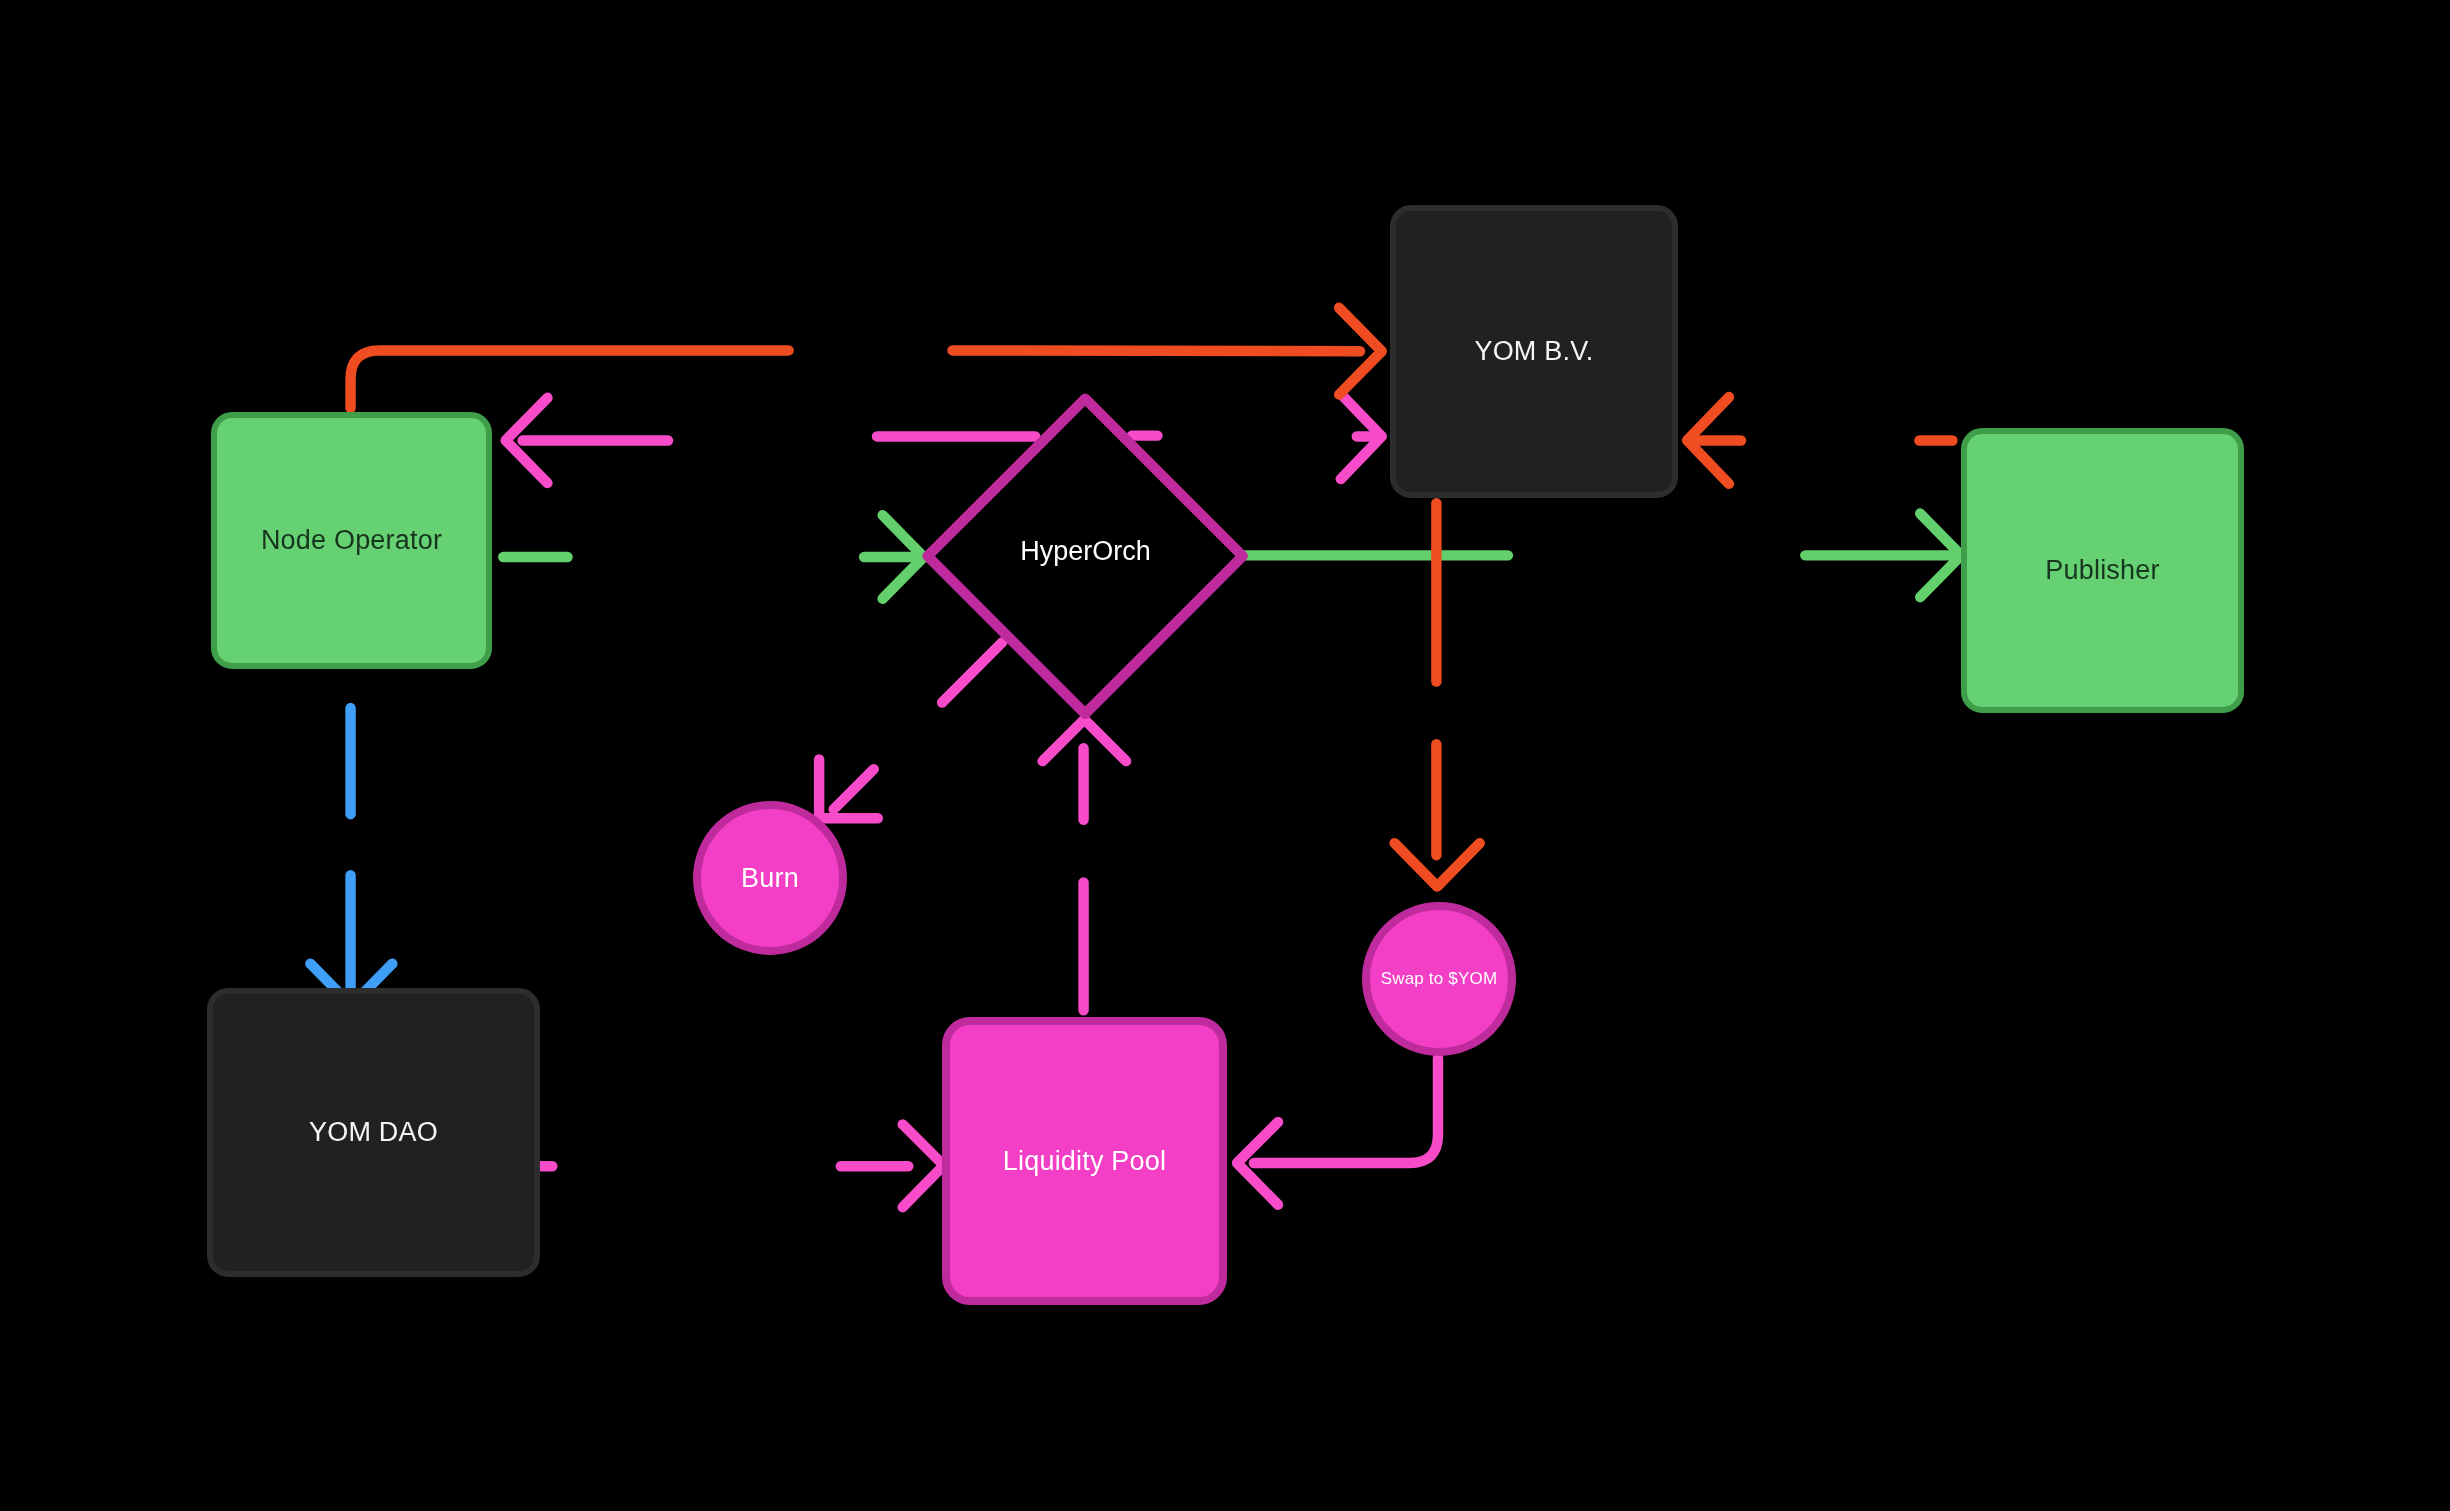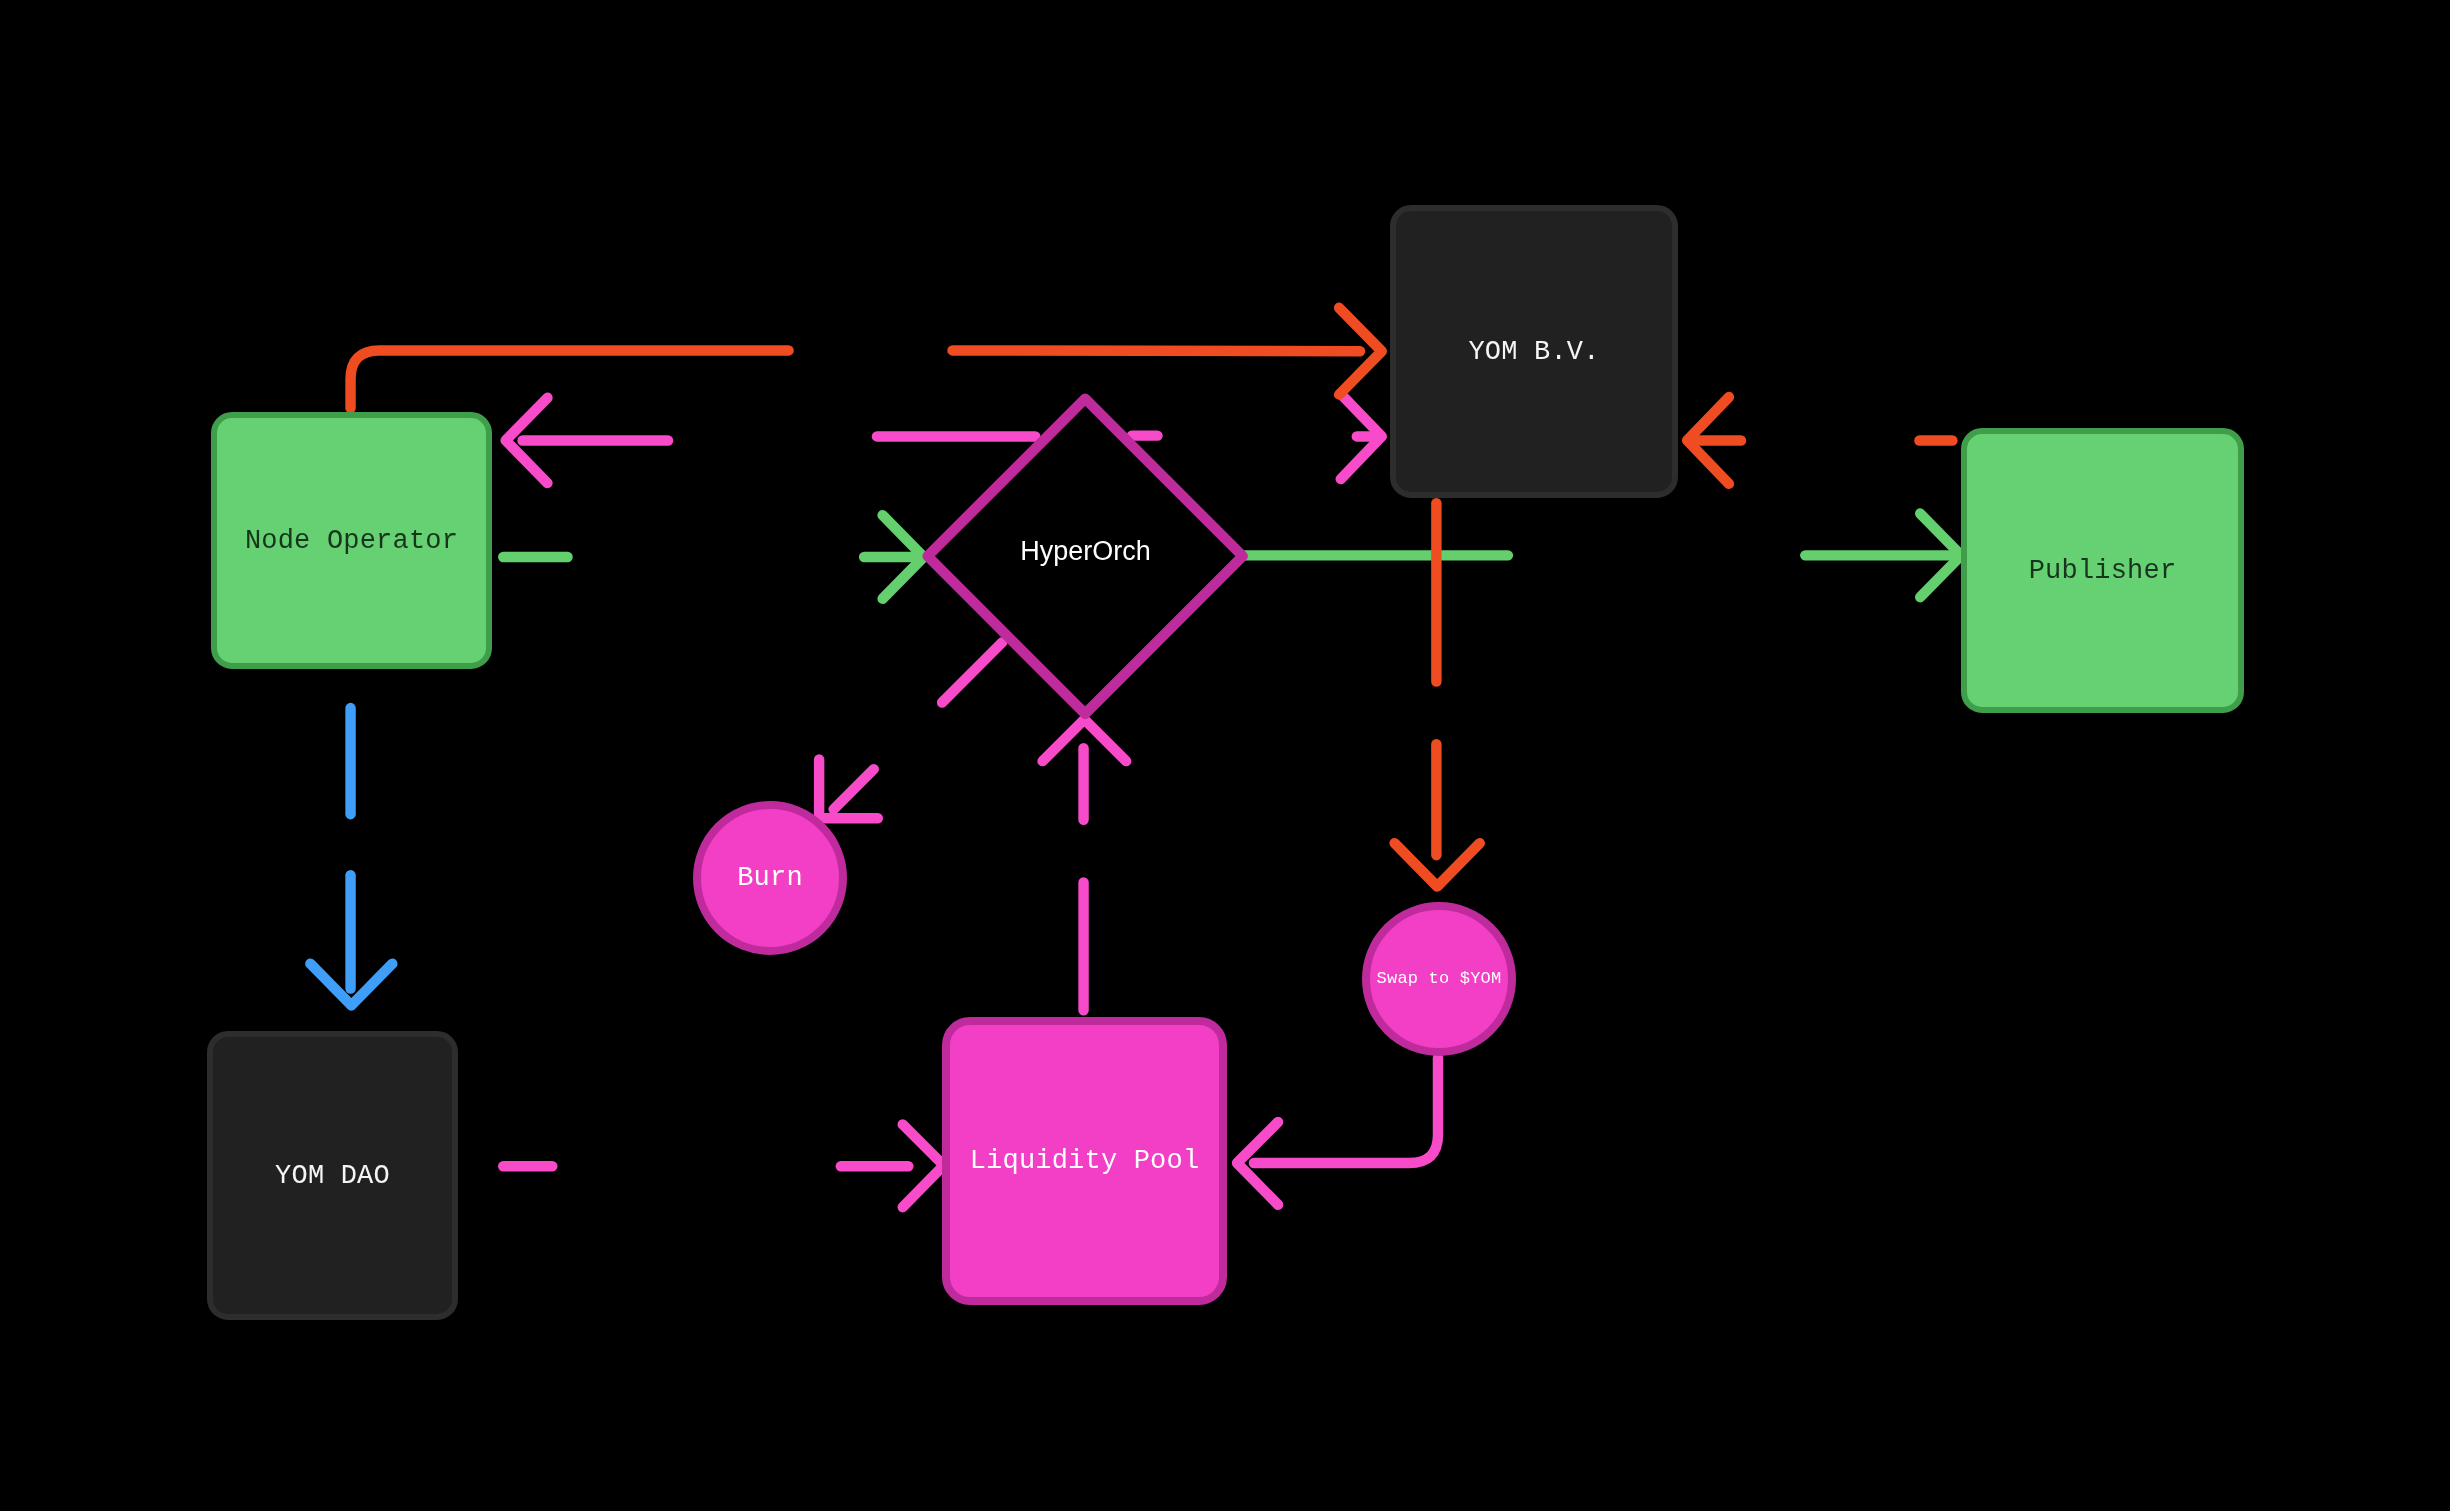--- a/index.html
+++ b/index.html
@@ -12,21 +12,20 @@
   }
   .edges{position:absolute;left:0;top:0;}
   .edges path{fill:none;stroke-width:13;stroke-linecap:round;stroke-linejoin:round;}
   .node{
     position:absolute;
     display:flex;align-items:center;justify-content:center;
     box-sizing:border-box;
     text-align:center;
     font-size:27px;
     letter-spacing:0.2px;
-    font-family:Liberation Mono, monospace;
   }
   .node.rect{border-radius:21px;border:6.4px solid transparent;}
   .node.green{background:#66d173;border-color:#3e9e4a;color:#17351d;}
   .node.dark{background:#212121;border-color:#2d2d2d;color:#f5f5f5;}
   .node.pinkbox{background:#f23fc5;border:8px solid #bf2b9c;color:#ffffff;border-radius:28px;}
   .node.circle{border-radius:50%;background:#f23fc5;border:8px solid #bf2b9c;color:#ffffff;}
   .diamond-label{
     position:absolute;left:1005px;top:536px;width:161px;height:40px;
     display:flex;align-items:flex-start;justify-content:center;
     color:#ffffff;font-size:27px;
@@ -126,18 +125,18 @@
   </div>
 
   <div class="node circle" style="left:1362px;top:902px;width:154px;height:154px;">
     <span class="swap-label-inner">Swap to $YOM</span>
   </div>
 
   <div class="node pinkbox" style="left:942px;top:1017px;width:285px;height:288px;">
     <span>Liquidity Pool</span>
   </div>
 
-  <div class="node rect dark" style="left:207px;top:1031px;width:251px;height:289px;justify-content:center;">
+  <div class="node rect dark" style="left:207px;top:988px;width:333px;height:289px;justify-content:center;">
     <span>YOM DAO</span>
   </div>
 
 </div>
 
 
 </body></html>

